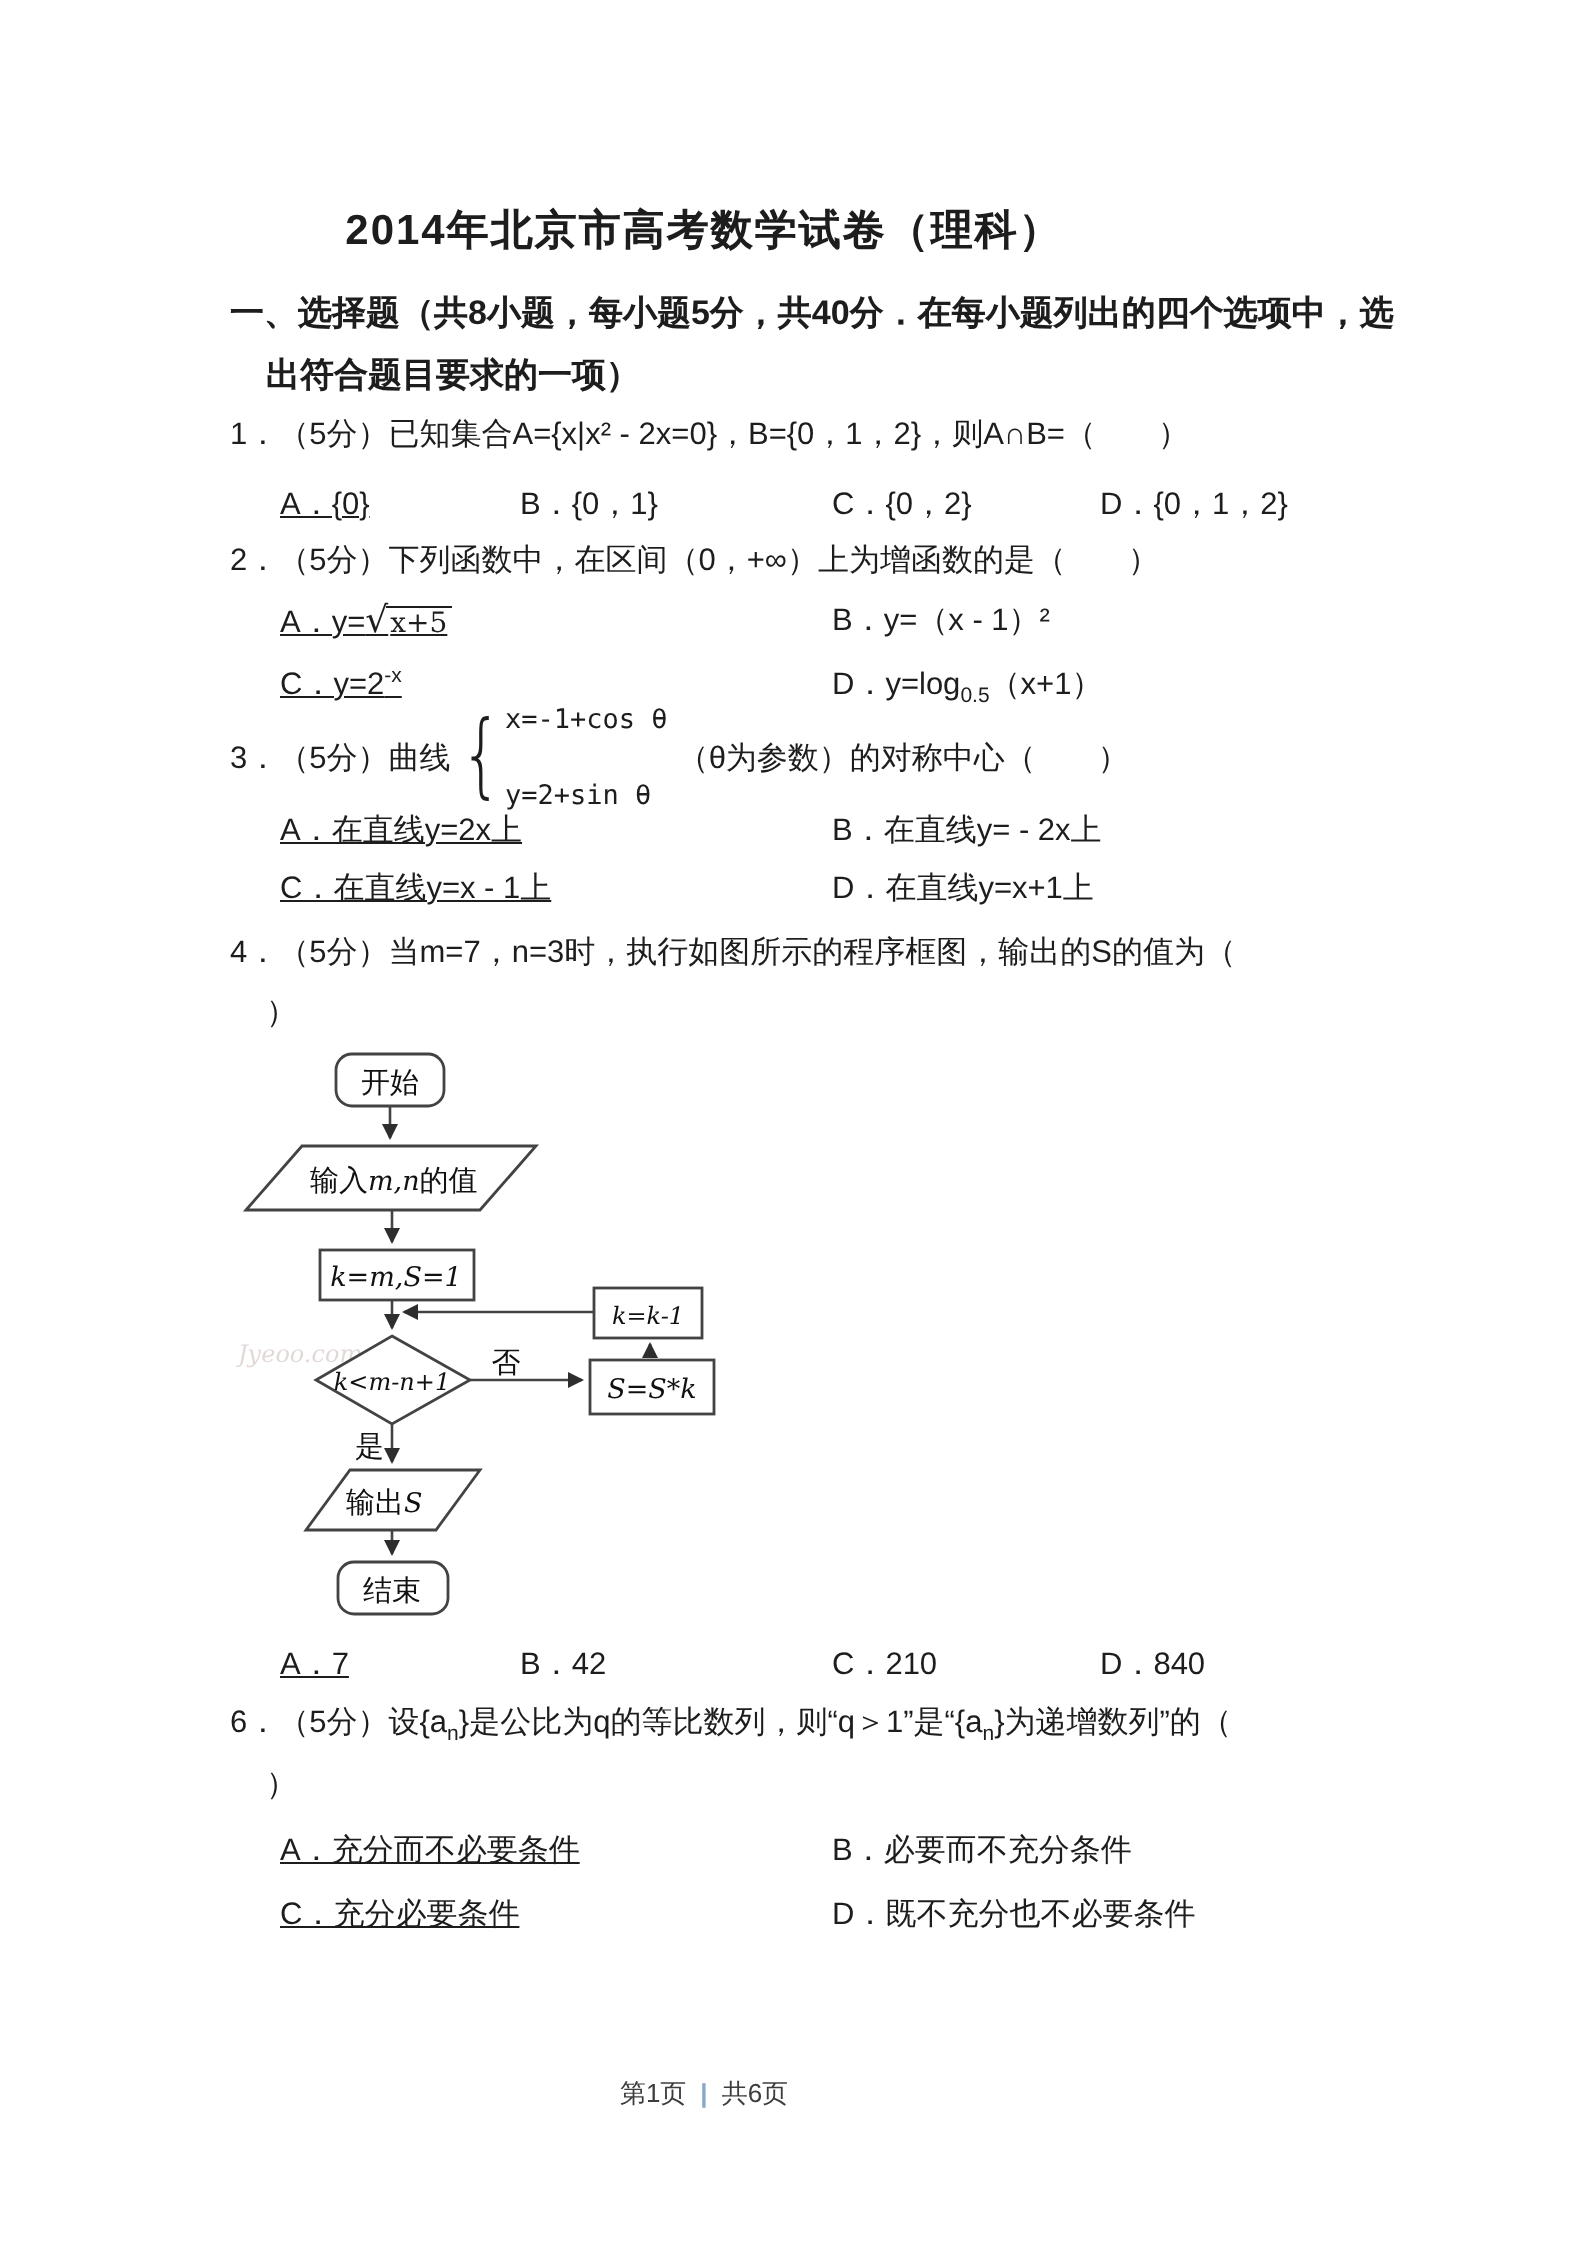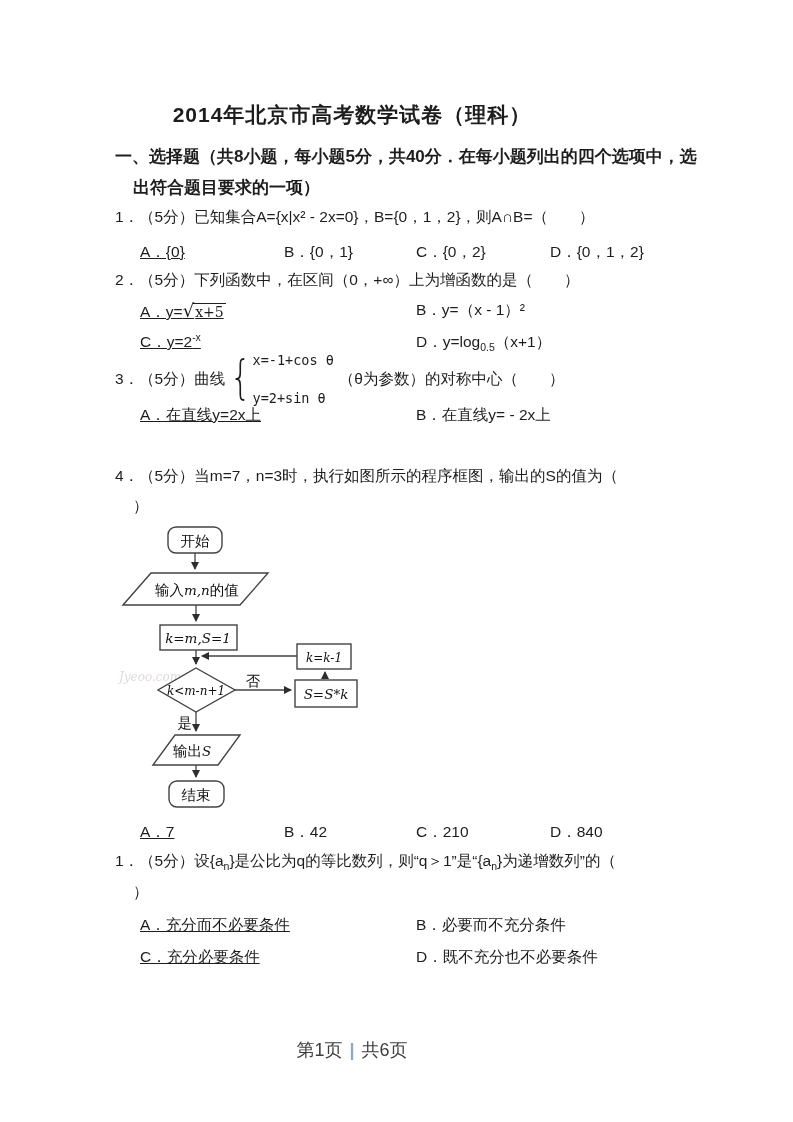--- a/index.html
+++ b/index.html
@@ -4,32 +4,32 @@
 <style>
   html,body{margin:0;padding:0;background:#ffffff;}
   .page{position:relative;width:704px;height:1122px;background:#fff;overflow:hidden;
         font-family:"Liberation Sans",sans-serif;color:#1d1d1d;}
   .abs{position:absolute;white-space:nowrap;}
   .title{top:101px;left:0;width:100%;text-align:center;font-size:21px;font-weight:700;letter-spacing:1px;}
   .heading{font-size:17px;font-weight:700;}
   .stem{font-size:15.5px;}
   .row{position:absolute;left:140px;width:640px;height:24px;}
   .opt{position:absolute;top:0;font-size:15.5px;white-space:pre;}
-  .c0{left:0;text-decoration:underline;} .c1{left:144px;} .c2{left:276px;} .c3{left:410px;}
+  .c0{left:0;text-decoration:underline;} .c1{left:120px;} .c2{left:276px;} .c3{left:410px;}
   .sup{font-size:10.5px;vertical-align:6px;line-height:0;}
   .sub{font-size:10.5px;vertical-align:-4px;line-height:0;}
   .radical{font-family:"DejaVu Sans",sans-serif;font-size:18px;margin-right:-1px;}
   .radicand{font-family:"DejaVu Serif",serif;font-size:14px;border-top:1.4px solid #1d1d1d;padding:0 2px;}
   .q3block{display:flex;align-items:center;height:50px;font-size:15.5px;}
   .brace{display:inline-block;font-family:"DejaVu Sans",sans-serif;font-size:46px;font-weight:300;
          transform:scaleX(.72);line-height:1;margin:0 -3px 4px 1px;}
   .eqcol{display:flex;flex-direction:column;font-family:"DejaVu Sans Mono",monospace;
          font-size:13.5px;line-height:21px;white-space:pre;gap:17px;}
   .suffix{margin-left:5px;}
-  .footer{top:1038px;left:0;width:100%;text-align:center;font-size:18px;color:#3c3c3c;}
+  .footer{top:1038px;left:0;width:100%;text-align:center;font-size:13px;color:#3c3c3c;}
   .footer .sep{color:#8aa8c8;margin:0 7px;font-weight:700;}
   
   .fc{position:absolute;left:118px;top:518px;}
   .fc-shape{fill:#fff;stroke:#434343;stroke-width:1.4;}
   .fc-line{stroke:#434343;stroke-width:1.3;fill:none;}
   .fc-cn{font-family:"Liberation Sans",sans-serif;font-size:14.5px;fill:#111;}
   .fc-var{font-family:"DejaVu Serif",serif;font-style:italic;font-size:13.5px;fill:#111;}
   .fc-small{font-size:12px;}
   .fc-wm{font-family:"DejaVu Serif",serif;font-style:italic;font-size:12px;fill:#d9cccc;opacity:.75;}
 </style>
@@ -63,20 +63,24 @@
 
   <div class="abs q3block" style="top:354px;left:115px;">
     <span>3．（5分）曲线</span>
     <span class="brace">{</span>
     <span class="eqcol"><span>x=-1+cos θ</span><span>y=2+sin θ</span></span>
     <span class="suffix">（θ为参数）的对称中心（　　）</span>
   </div>
   <div class="row" style="top:405px;">
     <span class="opt c0">A．在直线y=2x上</span>
     <span class="opt c2">B．在直线y= - 2x上</span>
+  </div>
+  <div class="row" style="top:434px;">
+    <span class="opt c0">C．在直线y=x - 1上</span>
+    <span class="opt c2">D．在直线y=x+1上</span>
   </div>
 
   <div class="abs stem" style="top:466px;left:115px;">4．（5分）当m=7，n=3时，执行如图所示的程序框图，输出的S的值为（</div>
   <div class="abs stem" style="top:496px;left:133px;">）</div>
 
   <svg class="fc" width="250" height="300" viewBox="0 0 250 300">
     <defs>
       <marker id="arr" markerWidth="9" markerHeight="9" refX="7" refY="4" orient="auto" markerUnits="userSpaceOnUse">
         <path d="M0,0 L8,4 L0,8 z" fill="#2e2e2e"></path>
       </marker>
@@ -121,21 +125,21 @@
     <text class="fc-cn" x="78" y="282" text-anchor="middle">结束</text>
   </svg>
 
   <div class="row" style="top:822px;">
     <span class="opt c0">A．7</span>
     <span class="opt c1">B．42</span>
     <span class="opt c2">C．210</span>
     <span class="opt c3">D．840</span>
   </div>
 
-  <div class="abs stem" style="top:851px;left:115px;"><span>1．（5分）设{a</span><span class="sub">n</span><span>}是公比为q的等比数列，则“q＞1”是“{a</span><span class="sub">n</span><span>}为递增数列”的（</span></div>
+  <div class="abs stem" style="top:851px;left:115px;"><span>6．（5分）设{a</span><span class="sub">n</span><span>}是公比为q的等比数列，则“q＞1”是“{a</span><span class="sub">n</span><span>}为递增数列”的（</span></div>
   <div class="abs stem" style="top:882px;left:133px;">）</div>
   <div class="row" style="top:915px;">
     <span class="opt c0">A．充分而不必要条件</span>
     <span class="opt c2">B．必要而不充分条件</span>
   </div>
   <div class="row" style="top:947px;">
     <span class="opt c0">C．充分必要条件</span>
     <span class="opt c2">D．既不充分也不必要条件</span>
   </div>
 

